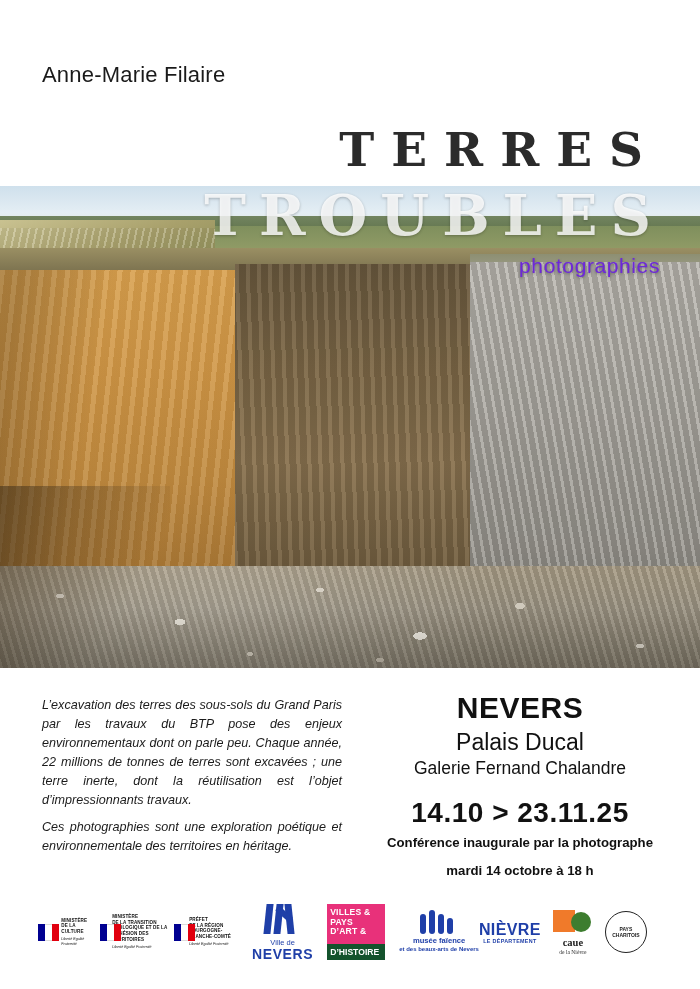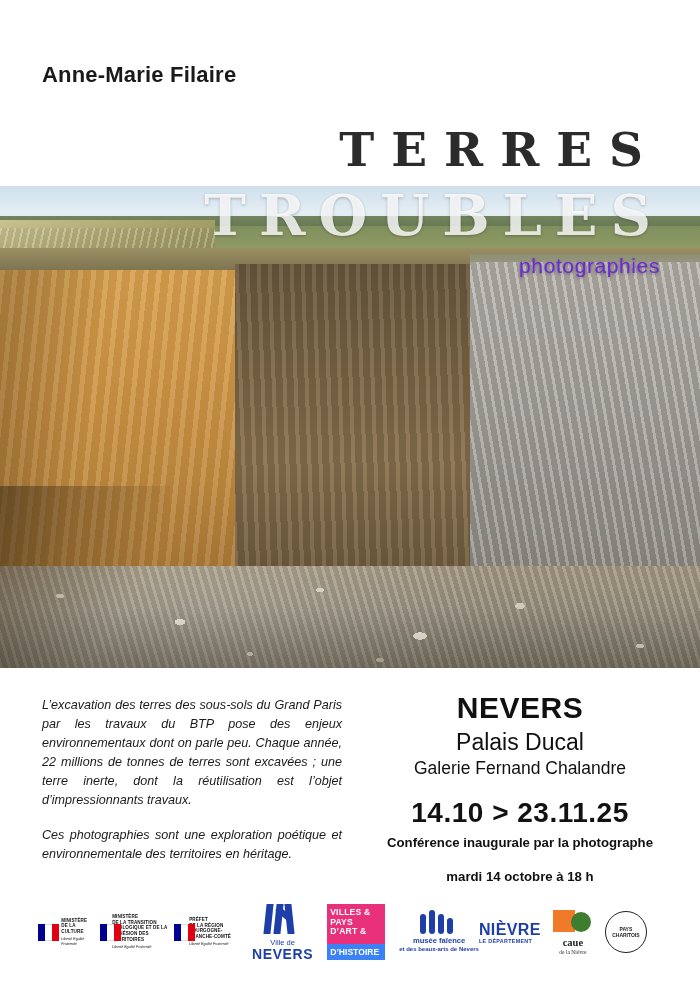--- a/index.html
+++ b/index.html
@@ -13,21 +13,21 @@
   }
 
   
   .poster { position: relative; width: 700px; height: 989px; background:#fff; }
 
   .artist-name {
     position: absolute;
     left: 42px;
     top: 62px;
     font-size: 22px;
-    font-weight: 700;
+    font-weight: 400;
     color: #1a1a1a;
     letter-spacing: 0.2px;
   }
 
   
   .title-wrap {
     position: absolute;
     left: 0; top: 122px;
     width: 700px;
     height: 170px;
@@ -160,21 +160,21 @@
     position: absolute;
     left: 42px;
     top: 696px;
     width: 300px;
     font-size: 12.6px;
     line-height: 19px;
     font-style: italic;
     color: #1b1b1b;
     text-align: justify;
   }
-  .blurb p + p { margin-top: 16px; }
+  .blurb p + p { margin-top: 8px; }
 
   
   .event {
     position: absolute;
     left: 370px;
     top: 690px;
     width: 300px;
     text-align: center;
     color: #111;
   }
@@ -264,37 +264,37 @@
 
   .logo-vpah { margin-left: 14px; position:relative; width: 60px; height:56px; }
   .vpah-box {
     position:absolute; left:0; top:0; width:58px; height:54px;
     background:#e8317a; color:#fff;
     font-weight:800; font-size:8.6px; line-height:9.6px;
     padding:4px 3px; letter-spacing:0.2px;
   }
   .vpah-lower {
     position:absolute; left:0; bottom:0; width:58px; height:16px;
-    background:#3b82f6; color:#fff; font-weight:800; font-size:8.6px;
+    background:#14532d; color:#fff; font-weight:800; font-size:8.6px;
     line-height:16px; padding-left:3px;
   }
 
   .logo-mff { margin-left: 12px; text-align:center; }
   .mff-mark { width:46px; height:26px; margin:0 auto; position:relative; }
   .mff-mark b {
     position:absolute; background:#1f3fa8; width:6px; border-radius:3px;
   }
   .mf1 { left:4px; top:4px; height:20px; }
   .mf2 { left:13px; top:0px; height:24px; }
   .mf3 { left:22px; top:4px; height:20px; }
   .mf4 { left:31px; top:8px; height:16px; }
   .mff-text { font-size:7.6px; font-weight:800; color:#1f3fa8; line-height:9px; margin-top:0;}
   .mff-text em { font-style:normal; font-size:6px; font-weight:600; display:block; color:#1f3fa8; }
 
-  .logo-nievre { margin-left: 0; }
+  .logo-nievre { margin-left: 0; text-align:center; }
   .nievre-big { font-size:16px; font-weight:800; color:#1f3fa8; letter-spacing:0.4px; line-height:17px;}
   .nievre-sub { font-size:5.4px; font-weight:700; color:#1f3fa8; letter-spacing:0.3px; }
 
   .logo-caue { margin-left: 12px; text-align:center;font-family:Liberation Serif, serif; }
   .caue-mark { width:40px; height:26px; margin:0 auto; position:relative; }
   .caue-sq { position:absolute; left:0; top:0; width:22px; height:22px; background:#f07a2a; }
   .caue-ci { position:absolute; left:18px; top:2px; width:20px; height:20px; border-radius:50%; background:#3d7d2f; }
   .caue-t { font-size:10.5px; font-weight:800; color:#222; line-height:12px; margin-top:1px;}
   .caue-s { font-size:5.6px; color:#333; }
 
@@ -341,21 +341,21 @@
     <p>L’excavation des terres des sous-sols du Grand Paris par les travaux du BTP pose des enjeux environnementaux dont on parle peu. Chaque année, 22 millions de tonnes de terres sont excavées ; une terre inerte, dont la réutilisation est l’objet d’impressionnants travaux.</p>
     <p>Ces photographies sont une exploration poétique et environnementale des territoires en héritage.</p>
   </div>
 
   <div class="event">
     <div class="event-city">NEVERS</div>
     <div class="event-venue">Palais Ducal</div>
     <div class="event-gallery">Galerie Fernand Chalandre</div>
     <div class="event-dates">14.10 &gt; 23.11.25</div>
     <div class="event-talk">Conférence inaugurale par la photographe</div>
-    <div class="event-talk" style="margin-top:16px">mardi 14 octobre à 18 h</div>
+    <div class="event-talk" style="margin-top:10px">mardi 14 octobre à 18 h</div>
   </div>
 
   <div class="logos">
 
     <div class="logo logo-min">
       <div class="marianne">
         <span class="mb"></span>
           <span class="mw"></span>
           <span class="mr"></span>
       </div>

